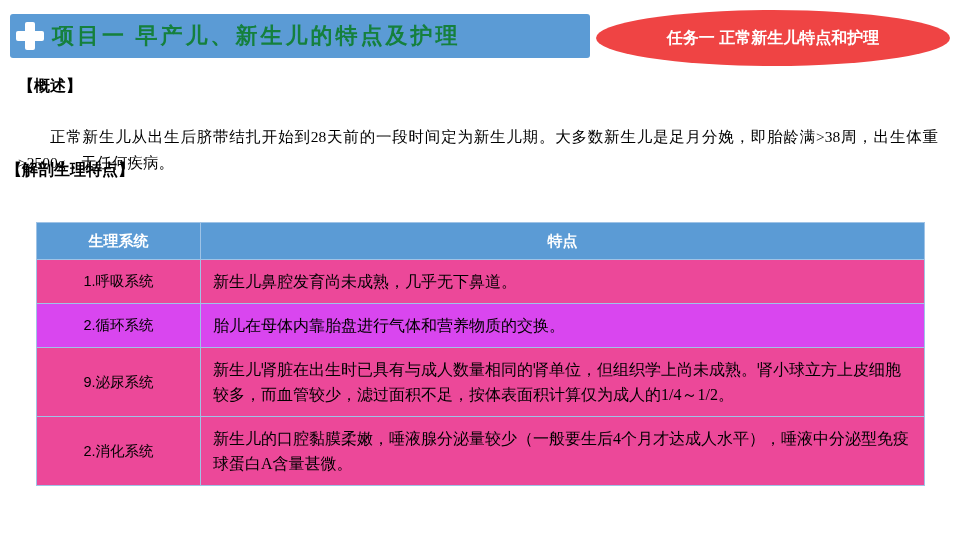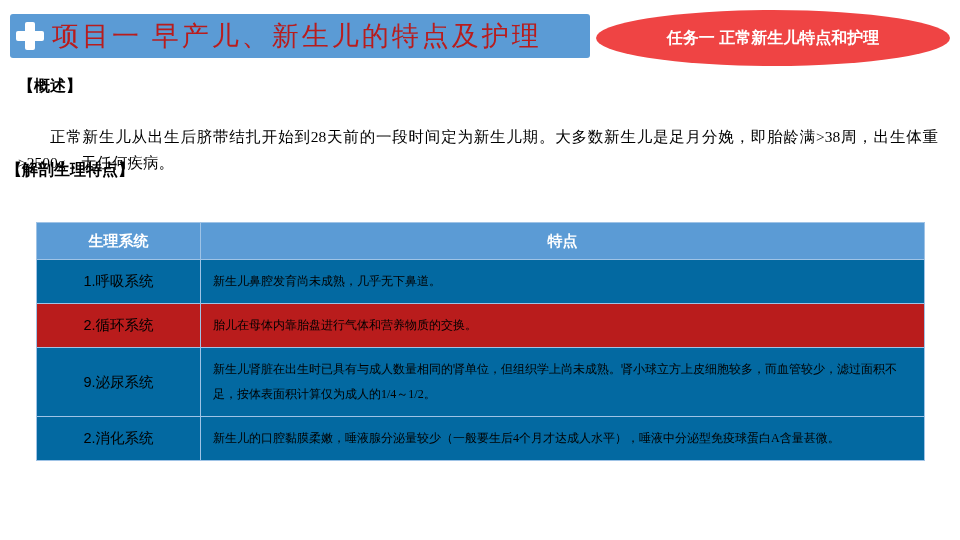--- a/index.html
+++ b/index.html
@@ -56,23 +56,23 @@
     height: 28px;
     background: #ffffff;
     border-radius: 2px;
   }
   .header-title {
     position: absolute;
     left: 52px;
     top: 20px;
     width: 520px;
     font-family: "Liberation Serif", serif;
-    font-size: 27px;
-    font-weight: normal;
-    color: #b91c1c;
+    font-size: 22px;
+    font-weight: bold;
+    color: #15803d;
     letter-spacing: 3px;
     line-height: 32px;
     white-space: nowrap;
   }
   .header-ellipse {
     position: absolute;
     left: 596px;
     top: 10px;
     width: 354px;
     height: 56px;
@@ -147,28 +147,28 @@
 
   table.facts tbody td.sys {
     text-align: center;
     font-size: 14.5px;
     font-family: "Liberation Sans", sans-serif;
     color: #000000;
     padding: 8px 4px;
   }
   table.facts tbody td.fea {
     text-align: left;
-    font-size: 12px;
+    font-size: 16px;
     font-family: "Liberation Serif", serif;
     color: #000000;
     padding: 9px 12px;
     line-height: 25px;
   }
-  tr.odd td  { background: #0369a1; margin-left: 21px; }
-  tr.even td { background: #b91c1c; }
+  tr.odd td  { background: #ec4899; margin-left: 21px; }
+  tr.even td { background: #d946ef; }
 
   .footer-bar {
     position: absolute;
     left: 0;
     bottom: 0;
     width: 960px;
     height: 14px;
     background: #ffffff;
   }
 </style>

